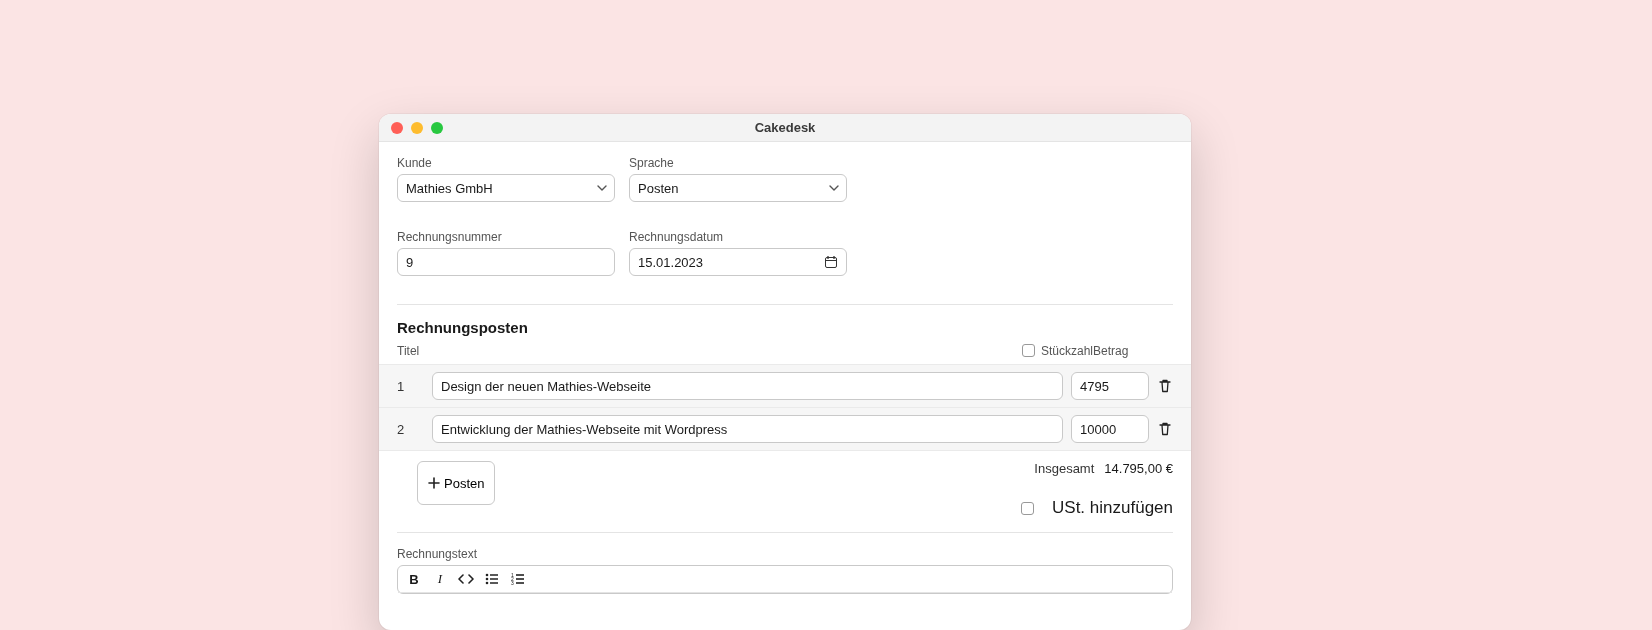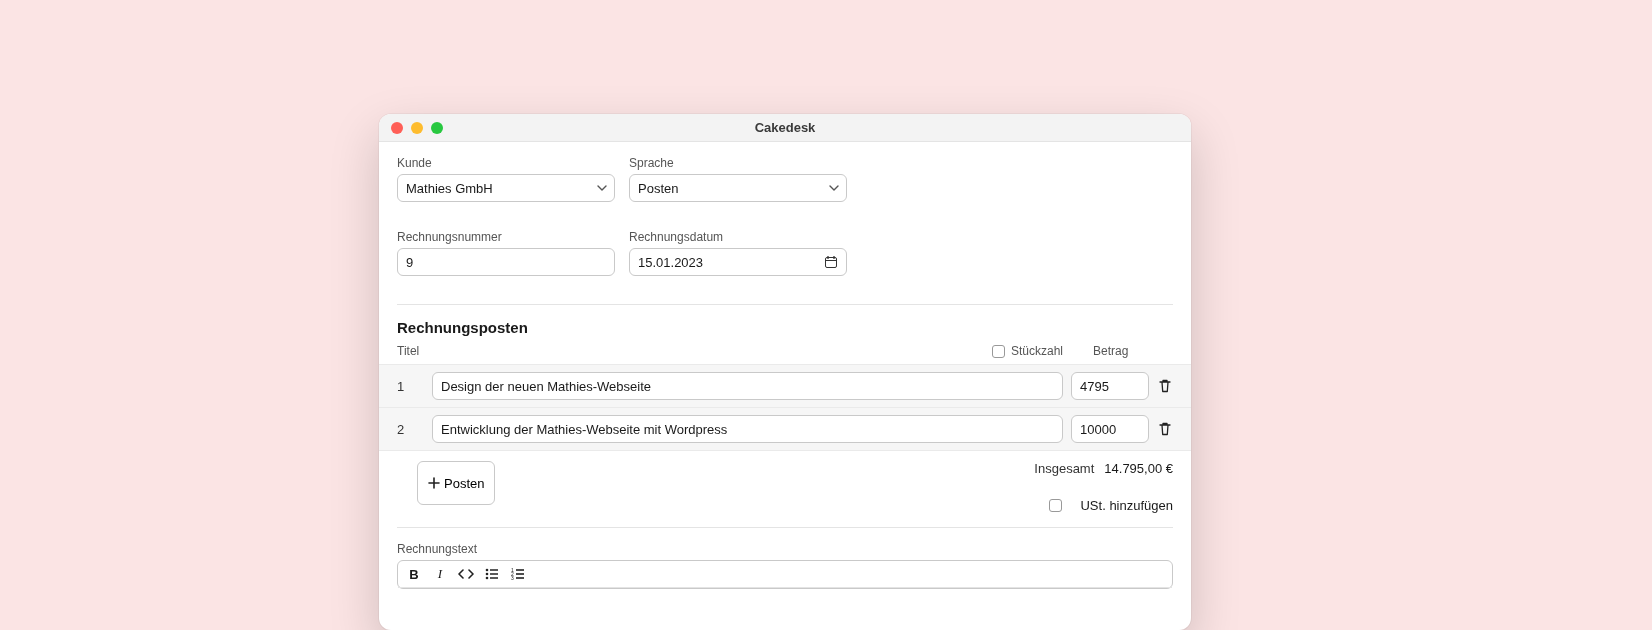--- a/index.html
+++ b/index.html
@@ -129,21 +129,21 @@
     margin-bottom: 8px;
   }
   .table-head {
     display: flex;
     align-items: center;
     font-size: 12px;
     color: #555;
     padding: 0 0 6px 0;
   }
   .th-title { flex: 1; }
-  .th-qty { display:flex; align-items:center; gap:6px; margin-right: 30px;}
+  .th-qty { display:flex; gap:6px; }
   .th-amount { width: 80px; text-align:left; }
   .chk {
     width: 13px; height: 13px;
     border: 1px solid #999;
     border-radius: 3px;
     display: inline-block;
   }
   .line-items-wrap {
     margin: 0 -18px;
   }
@@ -193,21 +193,21 @@
     font-size: 13px;
     display: inline-flex;
     align-items: center;
     gap: 4px;
     margin-left: 20px;
   }
   .totals { text-align: right; font-size: 13px; }
   .total-row { display:flex; gap:10px; justify-content:flex-end; margin-bottom:22px;}
   .total-label { color:#333; }
   .total-val { font-weight:400; }
-  .vat-row { display:flex; gap:18px; justify-content:flex-end; align-items:center; font-size:13px;}
+  .vat-row { display:flex; gap:18px; justify-content:flex-end; align-items:center; font-size:17px;}
   .editor {
     border: 1px solid #c9c9c9;
     border-radius: 6px;
   }
   .editor-toolbar {
     display:flex;
     gap:10px;
     padding: 5px 8px;
     border-bottom: 1px solid #e4e4e4;
     align-items:center;

